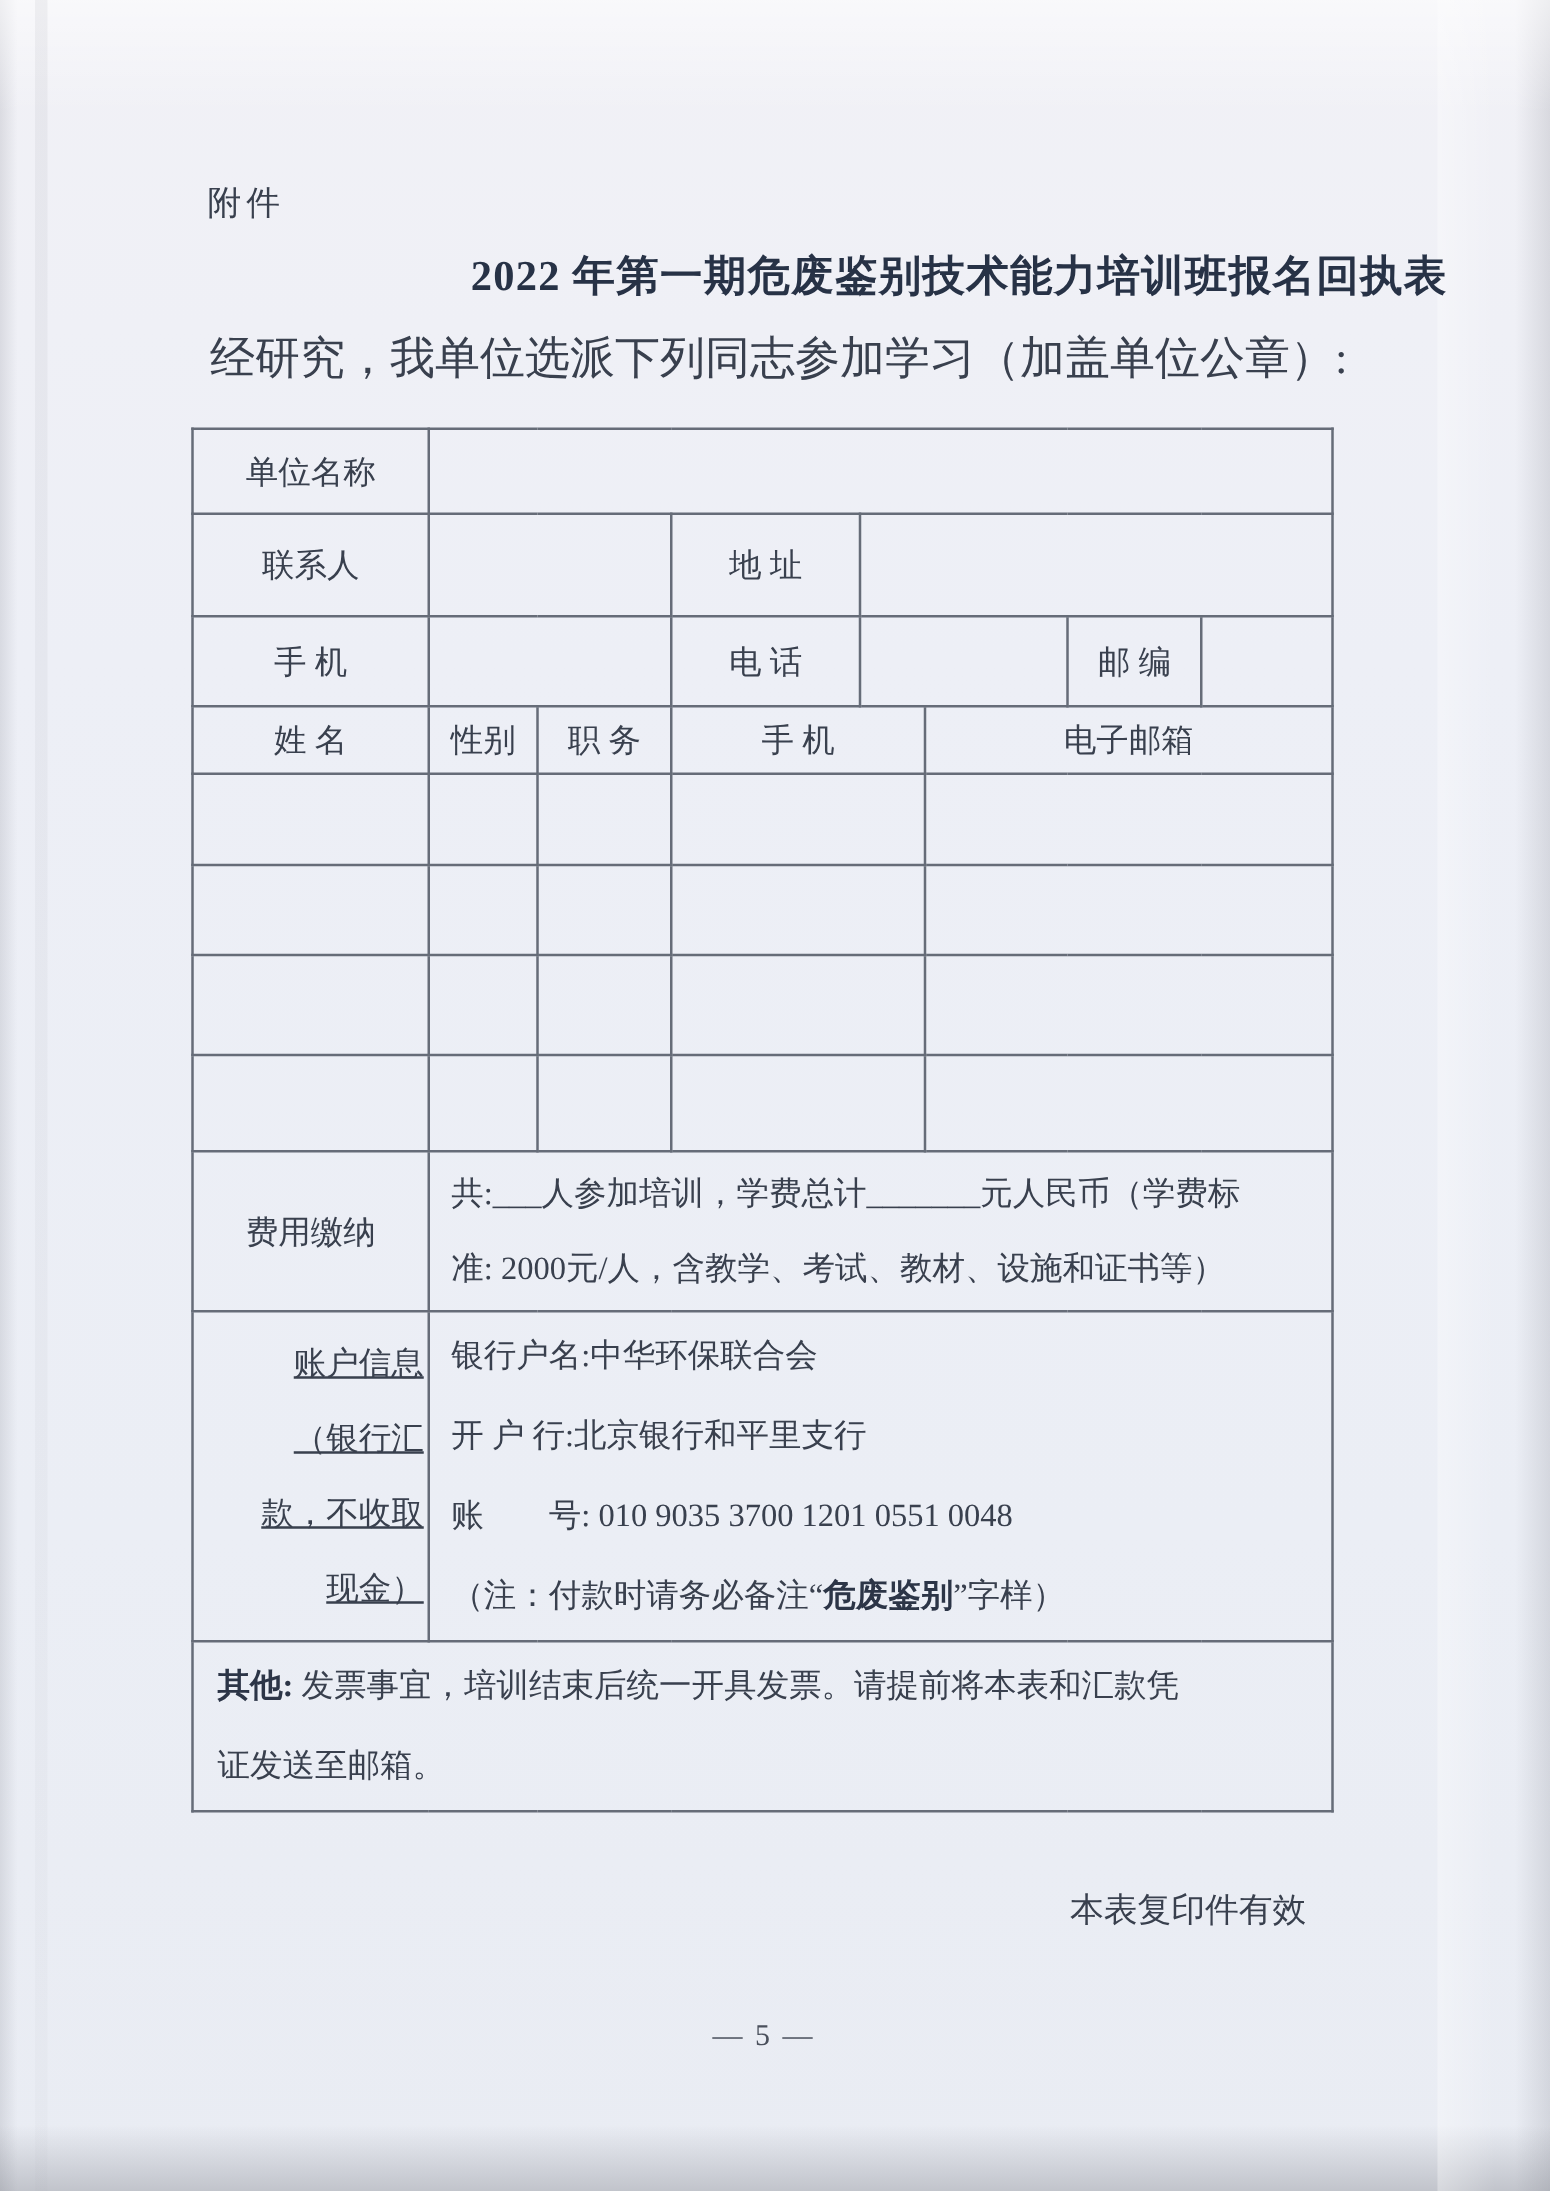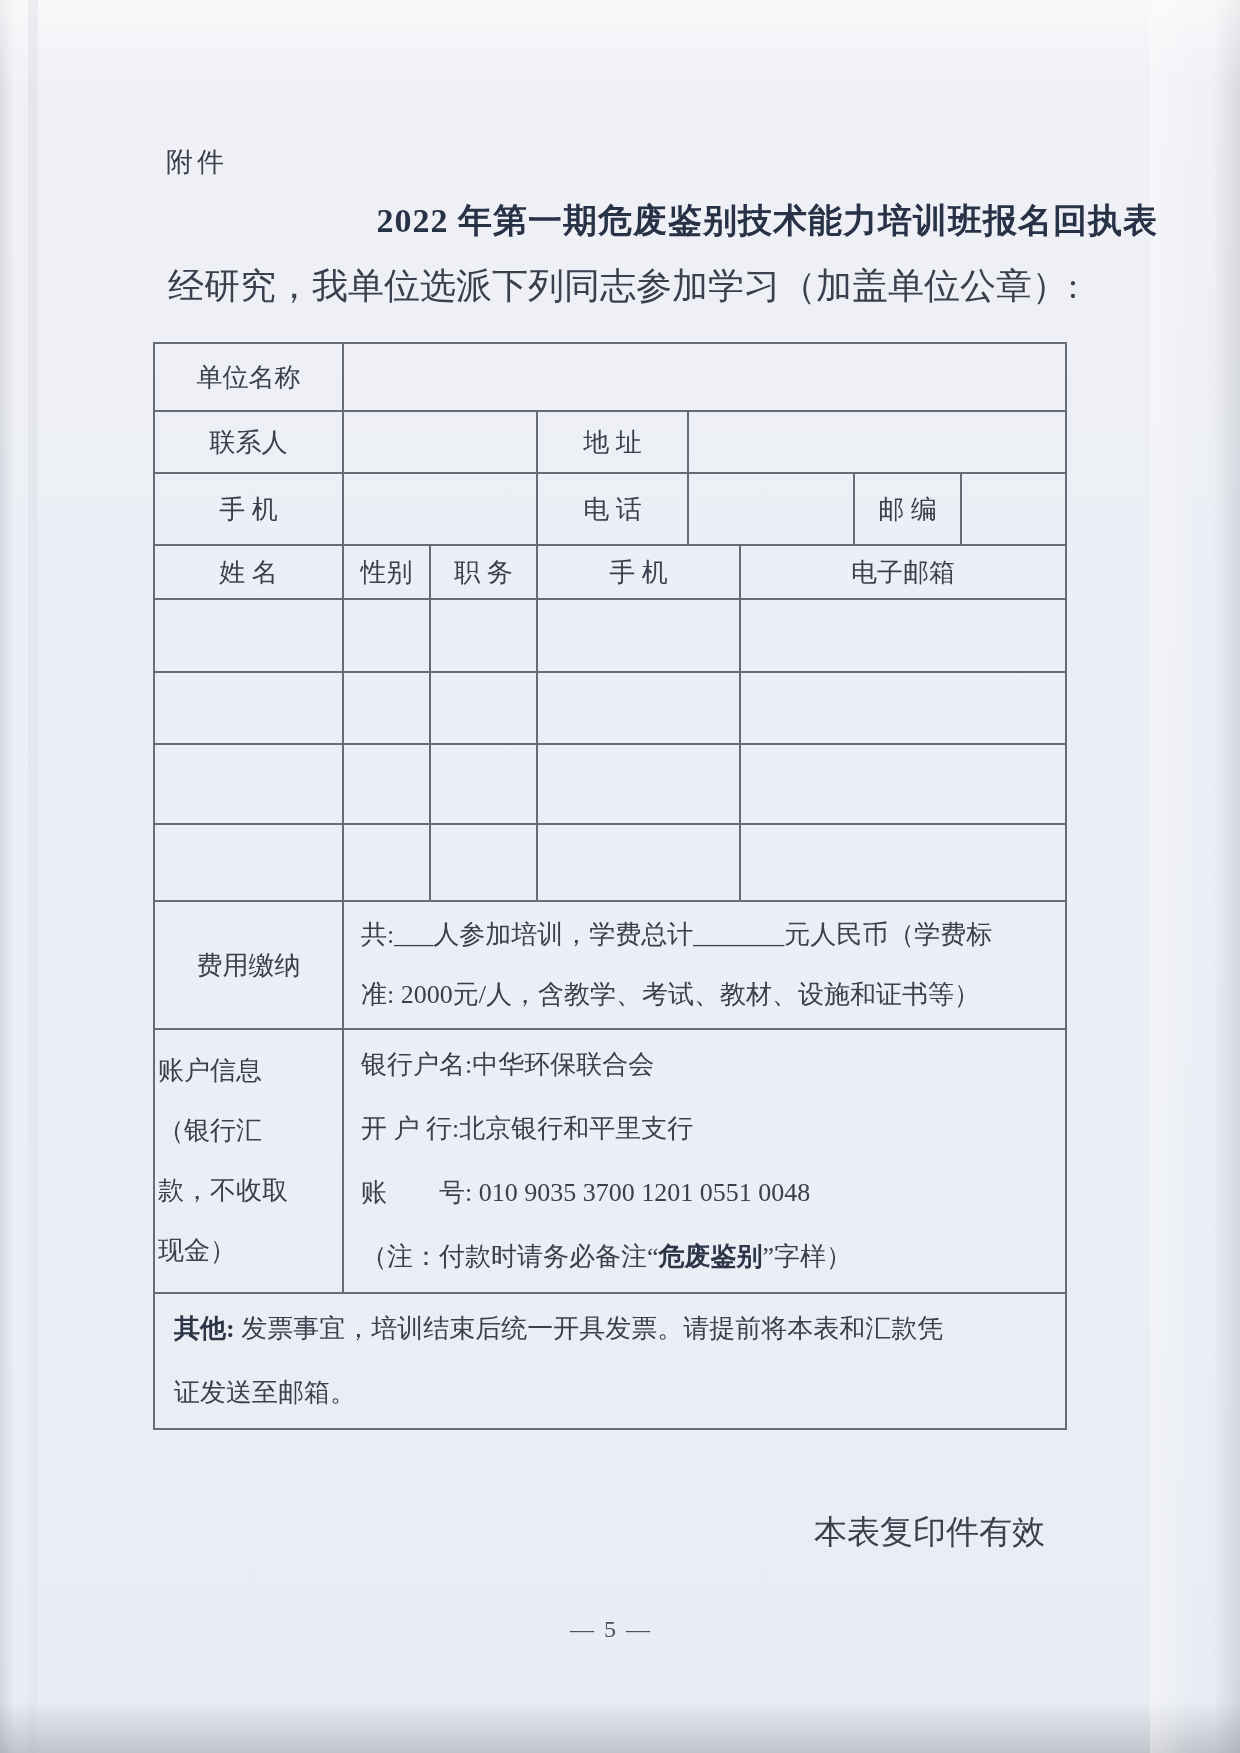--- a/index.html
+++ b/index.html
@@ -28,34 +28,34 @@
   }
   .intro{position:absolute;left:168px;top:262px;font-size:36px;}
 
   table.form{
     position:absolute;left:153px;top:342px;
     width:914px;border-collapse:collapse;table-layout:fixed;
     font-size:26px;color:#39404e;
   }
   table.form,table.form td{border:2px solid #666c78;}
   table.form td{padding:3px;vertical-align:middle;overflow:hidden;}
-  tr.r1{height:68px}tr.r2{height:62px}tr.r3{height:72px}tr.r4{height:54px}
+  tr.r1{height:68px}tr.r2{height:82px}tr.r3{height:72px}tr.r4{height:54px}
   tr.r5{height:73px}tr.r6{height:72px}tr.r7{height:80px}tr.r8{height:77px}
   tr.r9{height:123px}tr.r10{height:255px}tr.r11{height:133px}
   td.lbl{text-align:center;}
   td.txt{text-align:left;}
   .fee-line{padding-left:14px;line-height:60px;white-space:pre-wrap;}
-  .acct-label div{line-height:60px;text-align:left;white-space:pre-wrap;}
+  .acct-label div{line-height:60px;text-align:right;white-space:pre-wrap;text-decoration:underline;}
   .acct-line{padding-left:14px;line-height:64px;white-space:pre-wrap;}
   .other-cell{padding-left:12px;line-height:64px;}
   .other-cell .line{white-space:pre-wrap;margin-left:16px;}
   .b{font-weight:bold;color:#2c3547;}
 
   .contact-line{position:absolute;left:168px;top:1458px;font-size:27px;white-space:pre-wrap;}
-  .copy-note{position:absolute;left:0;top:1510px;width:1045px;text-align:right;font-size:33px;}
+  .copy-note{position:absolute;left:0;top:1510px;width:1045px;text-align:right;font-size:27px;}
   .page-num{position:absolute;left:0;top:1616px;width:1222px;text-align:center;font-size:24px;letter-spacing:2px;color:#4a505c;}
 </style>
 </head>
 <body>
 
 <div id="page">
   <div class="streak s1"></div>
   <div class="streak s2"></div>
 
   <div class="attachment">附件</div>

